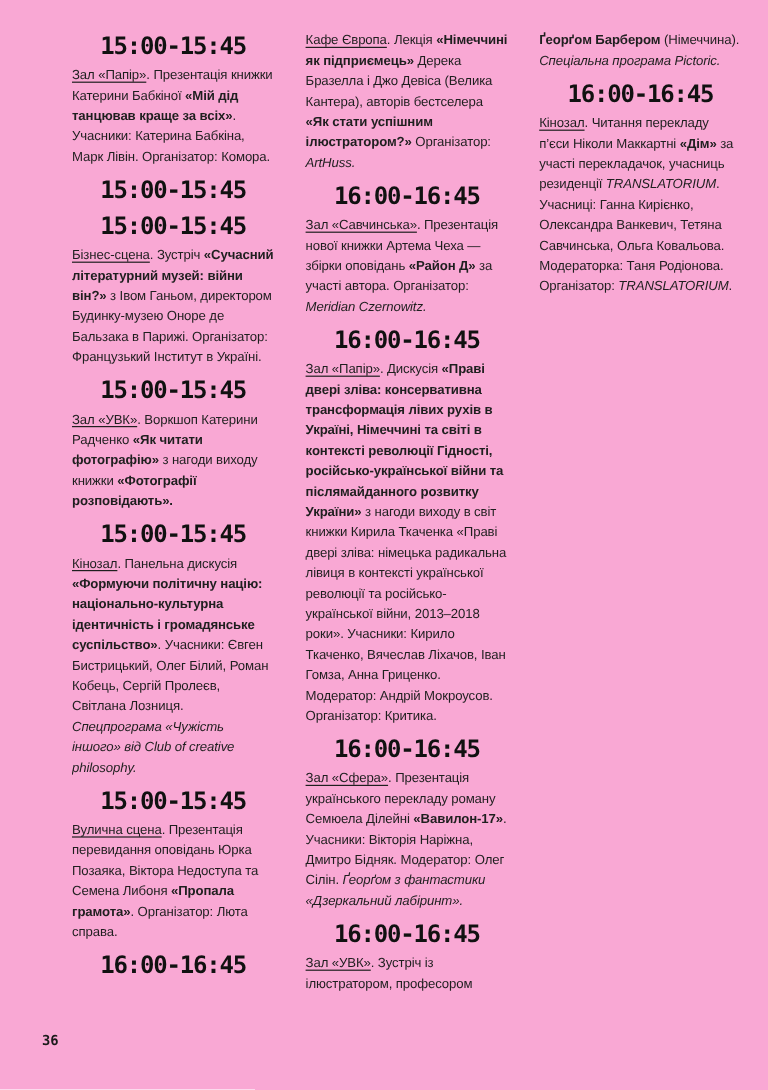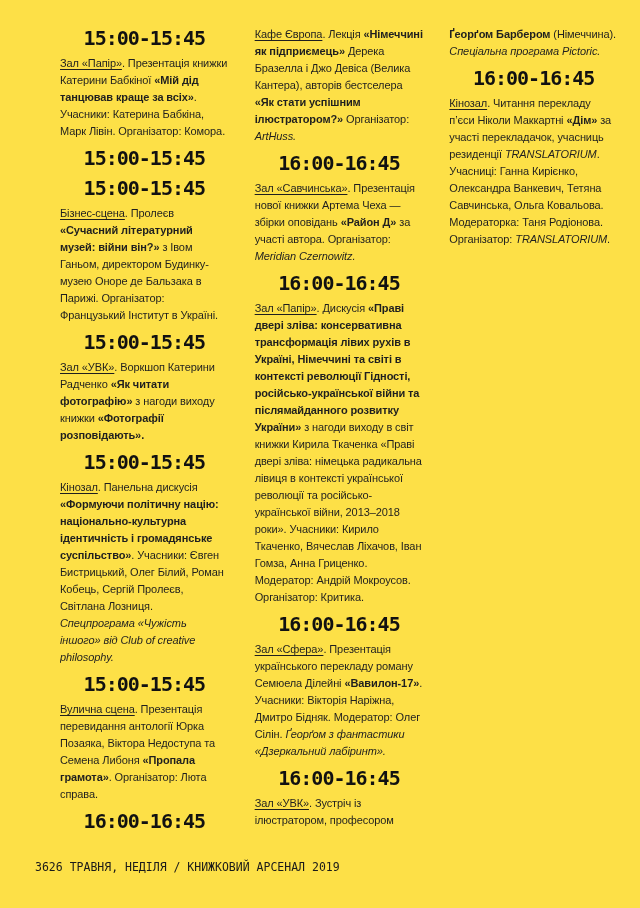--- a/index.html
+++ b/index.html
@@ -4,21 +4,21 @@
 <style>
   html, body {
     margin: 0;
     padding: 0;
     background: #ffffff;
   }
   .page {
     position: relative;
     width: 640px;
     height: 908px;
-    background: #fde047;
+    background: #f9a8d4;
     overflow: hidden;
     font-family: "Liberation Sans", "DejaVu Sans", sans-serif;
     color: #1f1f1f;
   }
   .schedule-flow {
     position: absolute;
     left: 60px;
     top: 26px;
     width: 558px;
     height: 822px;
@@ -55,54 +55,53 @@
     text-decoration: underline;
     text-decoration-thickness: 1px;
     text-underline-offset: 2px;
   }
   .page-footer {
     position: absolute;
     left: 35px;
     right: 30px;
     top: 860px;
     display: flex;
-    justify-content: flex-start;
+    justify-content: space-between;
     align-items: baseline;
     font-family: "DejaVu Sans Mono", monospace;
-    font-weight: normal;
+    font-weight: bold;
     font-size: 11.5px;
     color: #1a1a1a;
   }
 </style>
 </head>
 <body>
 
 <div class="page">
   <div class="schedule-flow">
       <div class="time-header">15:00-15:45</div>
       <p class="event"><span class="u">Зал «Папір»</span><span>. Презентація книжки Катерини Бабкіної </span><span class="b">«Мій дід танцював краще за всіх»</span><span>. Учасники: Катерина Бабкіна, Марк Лівін. Організатор: Комора.</span></p>
       <div class="time-header">15:00-15:45</div>
       <div class="time-header">15:00-15:45</div>
-      <p class="event"><span class="u">Бізнес-сцена</span><span>. Пролеєв </span><span class="b">«Сучасний літературний музей: війни він?»</span><span> з Івом Ганьом, директором Будинку-музею Оноре де Бальзака в Парижі. Організатор: Французький Інститут в Україні.</span></p>
+      <p class="event"><span class="u">Бізнес-сцена</span><span>. Зустріч </span><span class="b">«Сучасний літературний музей: війни він?»</span><span> з Івом Ганьом, директором Будинку-музею Оноре де Бальзака в Парижі. Організатор: Французький Інститут в Україні.</span></p>
       <div class="time-header">15:00-15:45</div>
       <p class="event"><span class="u">Зал «УВК»</span><span>. Воркшоп Катерини Радченко </span><span class="b">«Як читати фотографію»</span><span> з нагоди виходу книжки </span><span class="b">«Фотографії розповідають».</span></p>
       <div class="time-header">15:00-15:45</div>
       <p class="event"><span class="u">Кінозал</span><span>. Панельна дискусія </span><span class="b">«Формуючи політичну націю: національно-культурна ідентичність і громадянське суспільство»</span><span>. Учасники: Євген Бистрицький, Олег Білий, Роман Кобець, Сергій Пролеєв, Світлана Лозниця. </span><span class="i">Спецпрограма «Чужість іншого» від Club of creative philosophy.</span></p>
       <div class="time-header">15:00-15:45</div>
-      <p class="event"><span class="u">Вулична сцена</span><span>. Презентація перевидання антології Юрка Позаяка, Віктора Недоступа та Семена Либоня </span><span class="b">«Пропала грамота»</span><span>. Організатор: Люта справа.</span></p>
+      <p class="event"><span class="u">Вулична сцена</span><span>. Презентація перевидання оповідань Юрка Позаяка, Віктора Недоступа та Семена Либоня </span><span class="b">«Пропала грамота»</span><span>. Організатор: Люта справа.</span></p>
       <div class="time-header">16:00-16:45</div>
       <p class="event"><span class="u">Кафе Європа</span><span>. Лекція </span><span class="b">«Німеччині як підприємець»</span><span> Дерека Бразелла і Джо Девіса (Велика Кантера), авторів бестселера </span><span class="b">«Як стати успішним ілюстратором?»</span><span> Організатор: </span><span class="i">ArtHuss.</span></p>
       <div class="time-header">16:00-16:45</div>
       <p class="event"><span class="u">Зал «Савчинська»</span><span>. Презентація нової книжки Артема Чеха — збірки оповідань </span><span class="b">«Район Д»</span><span> за участі автора. Організатор: </span><span class="i">Meridian Czernowitz.</span></p>
       <div class="time-header">16:00-16:45</div>
       <p class="event"><span class="u">Зал «Папір»</span><span>. Дискусія </span><span class="b">«Праві двері зліва: консервативна трансформація лівих рухів в Україні, Німеччині та світі в контексті революції Гідності, російсько-української війни та післямайданного розвитку України»</span><span> з нагоди виходу в світ книжки Кирила Ткаченка «Праві двері зліва: німецька радикальна лівиця в контексті української революції та російсько-української війни, 2013–2018 роки». Учасники: Кирило Ткаченко, Вячеслав Ліхачов, Іван Гомза, Анна Гриценко. Модератор: Андрій Мокроусов. Організатор: Критика.</span></p>
       <div class="time-header">16:00-16:45</div>
       <p class="event"><span class="u">Зал «Сфера»</span><span>. Презентація українського перекладу роману Семюела Ділейні </span><span class="b">«Вавилон-17»</span><span>. Учасники: Вікторія Наріжна, Дмитро Бідняк. Модератор: Олег Сілін. </span><span class="i">Ґеорґом з фантастики «Дзеркальний лабіринт».</span></p>
       <div class="time-header">16:00-16:45</div>
       <p class="event"><span class="u">Зал «УВК»</span><span>. Зустріч із ілюстратором, професором </span><span class="b">Ґеорґом Барбером</span><span> (Німеччина). </span><span class="i">Спеціальна програма Pictoric.</span></p>
       <div class="time-header">16:00-16:45</div>
       <p class="event"><span class="u">Кінозал</span><span>. Читання перекладу п’єси Ніколи Маккартні </span><span class="b">«Дім»</span><span> за участі перекладачок, учасниць резиденції </span><span class="i">TRANSLATORIUM</span><span>. Учасниці: Ганна Кирієнко, Олександра Ванкевич, Тетяна Савчинська, Ольга Ковальова. Модераторка: Таня Родіонова. Організатор: </span><span class="i">TRANSLATORIUM</span><span>.</span></p>
     </div>
   <div class="page-footer">
     <span>36</span>
-    <span>26 ТРАВНЯ, НЕДІЛЯ / КНИЖКОВИЙ АРСЕНАЛ 2019</span>
   </div>
 </div>
 
 </body></html>

